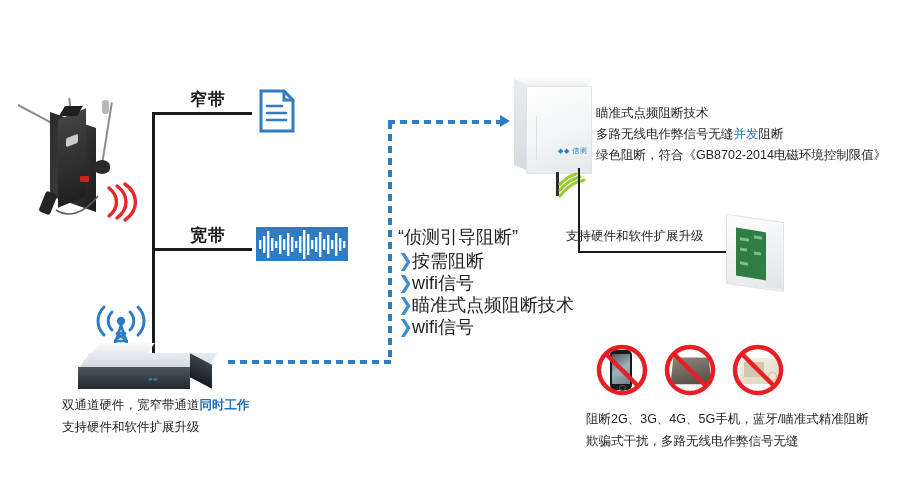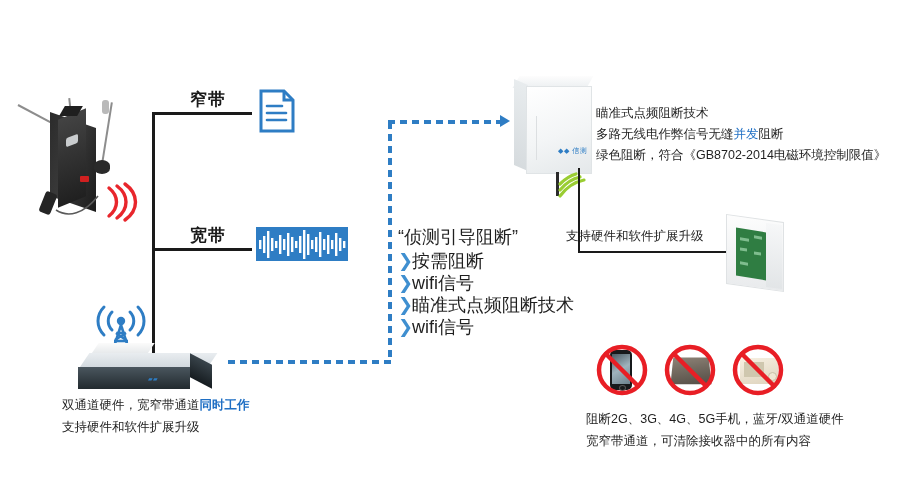--- a/index.html
+++ b/index.html
@@ -414,17 +414,17 @@
       <path d="M10 10 L42 42" stroke="#E81E25" stroke-width="4.5" stroke-linecap="round"></path>
     </svg>
   </div>
 
   <div class="txt-block" style="left:62px; top:386px; line-height:22px;">
     <span class="ln"><span>双通道硬件，宽窄带通道</span><span class="hl-b">同时工作</span></span>
     <span class="ln">支持硬件和软件扩展升级</span>
   </div>
 
   <div class="txt-block" style="left:586px; top:400px; line-height:22px;">
-    <span class="ln">阻断2G、3G、4G、5G手机，蓝牙/双通道硬件</span>
-    <span class="ln">宽窄带通道，可清除接收器中的所有内容</span>
+    <span class="ln">阻断2G、3G、4G、5G手机，蓝牙/瞄准式精准阻断</span>
+    <span class="ln">欺骗式干扰，多路无线电作弊信号无缝</span>
   </div>
 
 </div>
 
 </body></html>

